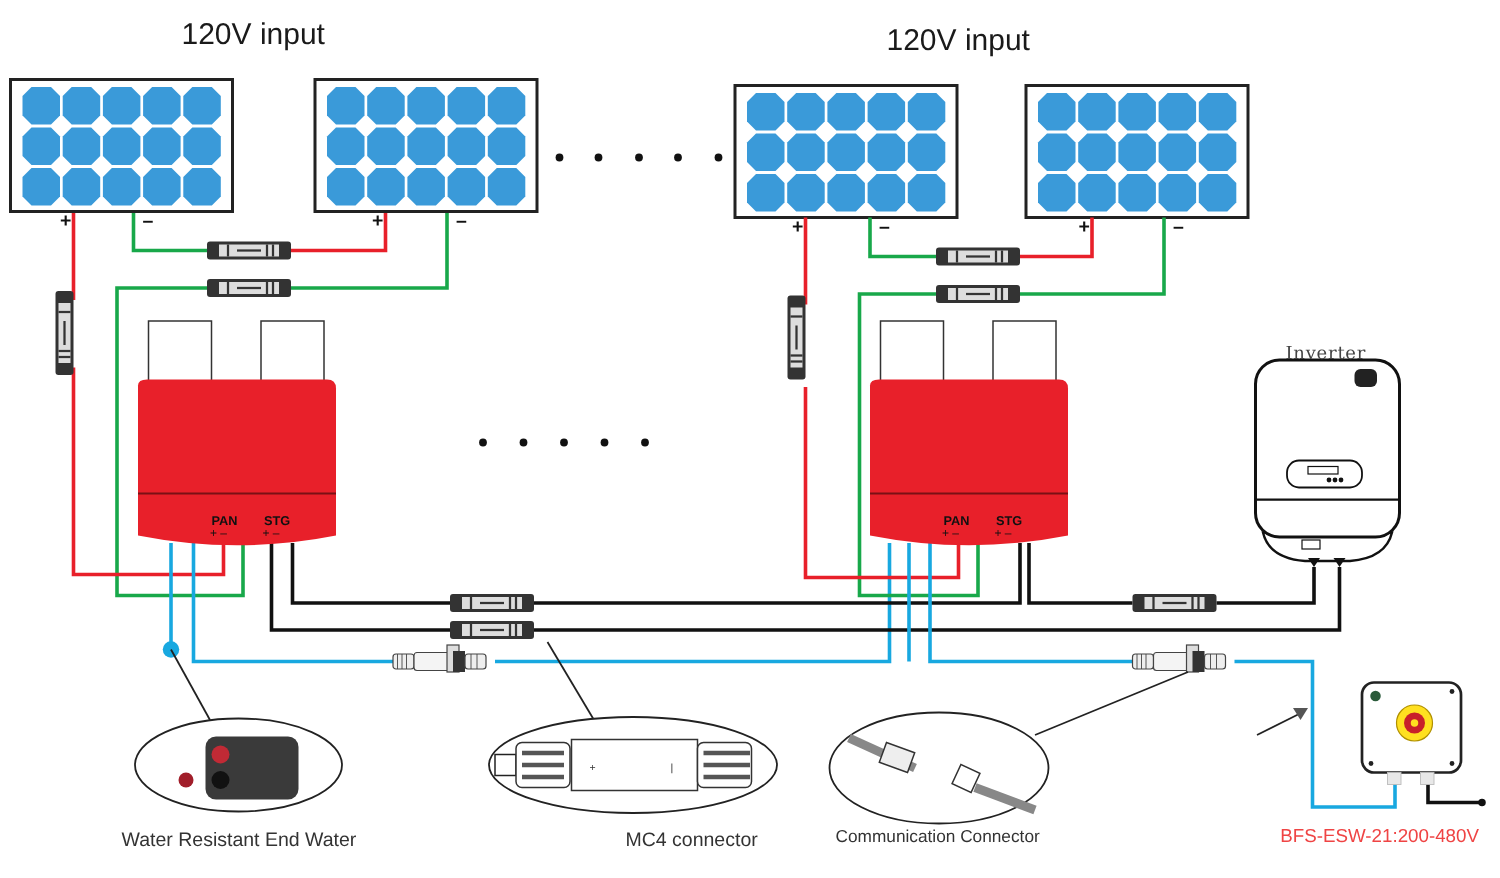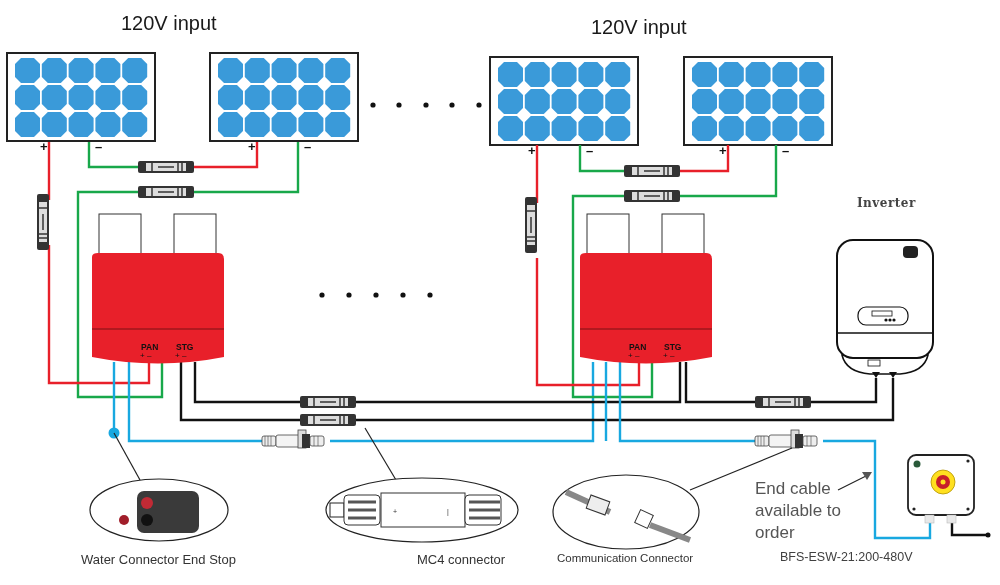--- a/index.html
+++ b/index.html
@@ -3,21 +3,21 @@
 <meta charset="utf-8">
 <style>
   html,body{margin:0;padding:0;background:#fff;}
   #stage{position:relative;width:1000px;height:585px;overflow:hidden;background:#fff;font-family:"Liberation Sans",sans-serif;}
   svg{position:absolute;left:0;top:0;}
   .lbl{position:absolute;color:#222;font-family:"Liberation Sans",sans-serif;white-space:nowrap;}
   .title{font-size:20px;color:#1a1a1a;}
   .cap{font-size:13px;color:#333;}
   .cap-sm{font-size:11.5px;color:#333;}
   .endcable{font-size:17px;color:#555;line-height:22px;white-space:normal;width:90px;}
-  .model{font-size:12.5px;color:#404040;}
+  .model{font-size:12.5px;color:#ef4444;text-align:right;}
   .inv-title{font-family:"DejaVu Serif",serif;font-size:12px;color:#444;letter-spacing:0.5px;}
 </style>
 </head>
 <body>
 
 <div id="stage">
 <svg id="dia" width="1000" height="585" viewBox="0 0 1000 585">
   <defs>
     <g id="cell">
       <polygon points="6,0 19,0 25,6 25,19 19,25 6,25 0,19 0,6"></polygon>
@@ -299,22 +299,21 @@
     <path d="M566,492 L610,512" stroke="#888" stroke-width="6" fill="none"></path>
     <rect x="588" y="498" width="20" height="14" fill="#eee" stroke="#333" stroke-width="1" transform="rotate(20 598 505)"></rect>
     <rect x="637" y="512" width="14" height="14" fill="#fff" stroke="#333" stroke-width="1" transform="rotate(25 644 519)"></rect>
     <path d="M650,525 L690,540" stroke="#888" stroke-width="6" fill="none"></path>
   </g>
 </svg>
 
 <div class="lbl title" style="left:121px;top:12px;">120V input</div>
 <div class="lbl title" style="left:591px;top:16px;">120V input</div>
 
-<div class="lbl inv-title" style="left:857px;top:196px;font-weight:bold;">Inverter</div>
-
-<div class="lbl cap" style="left:81px;top:552px;">Water Connector End Stop</div>
+<div class="lbl inv-title" style="left:857px;top:228px;">Inverter</div>
+
+<div class="lbl cap" style="left:81px;top:552px;">Water Resistant End Water</div>
 <div class="lbl cap" style="left:369px;top:552px;margin-left:48px;">MC4 connector</div>
 <div class="lbl cap-sm" style="left:557px;top:552px;">Communication Connector</div>
 
-<div class="lbl endcable" style="left:755px;top:478px;">End cable available to order</div>
 
 <div class="lbl model" style="left:780px;top:550px;width:206px;">BFS-ESW-21:200-480V</div>
 </div>
 
 </body></html>

